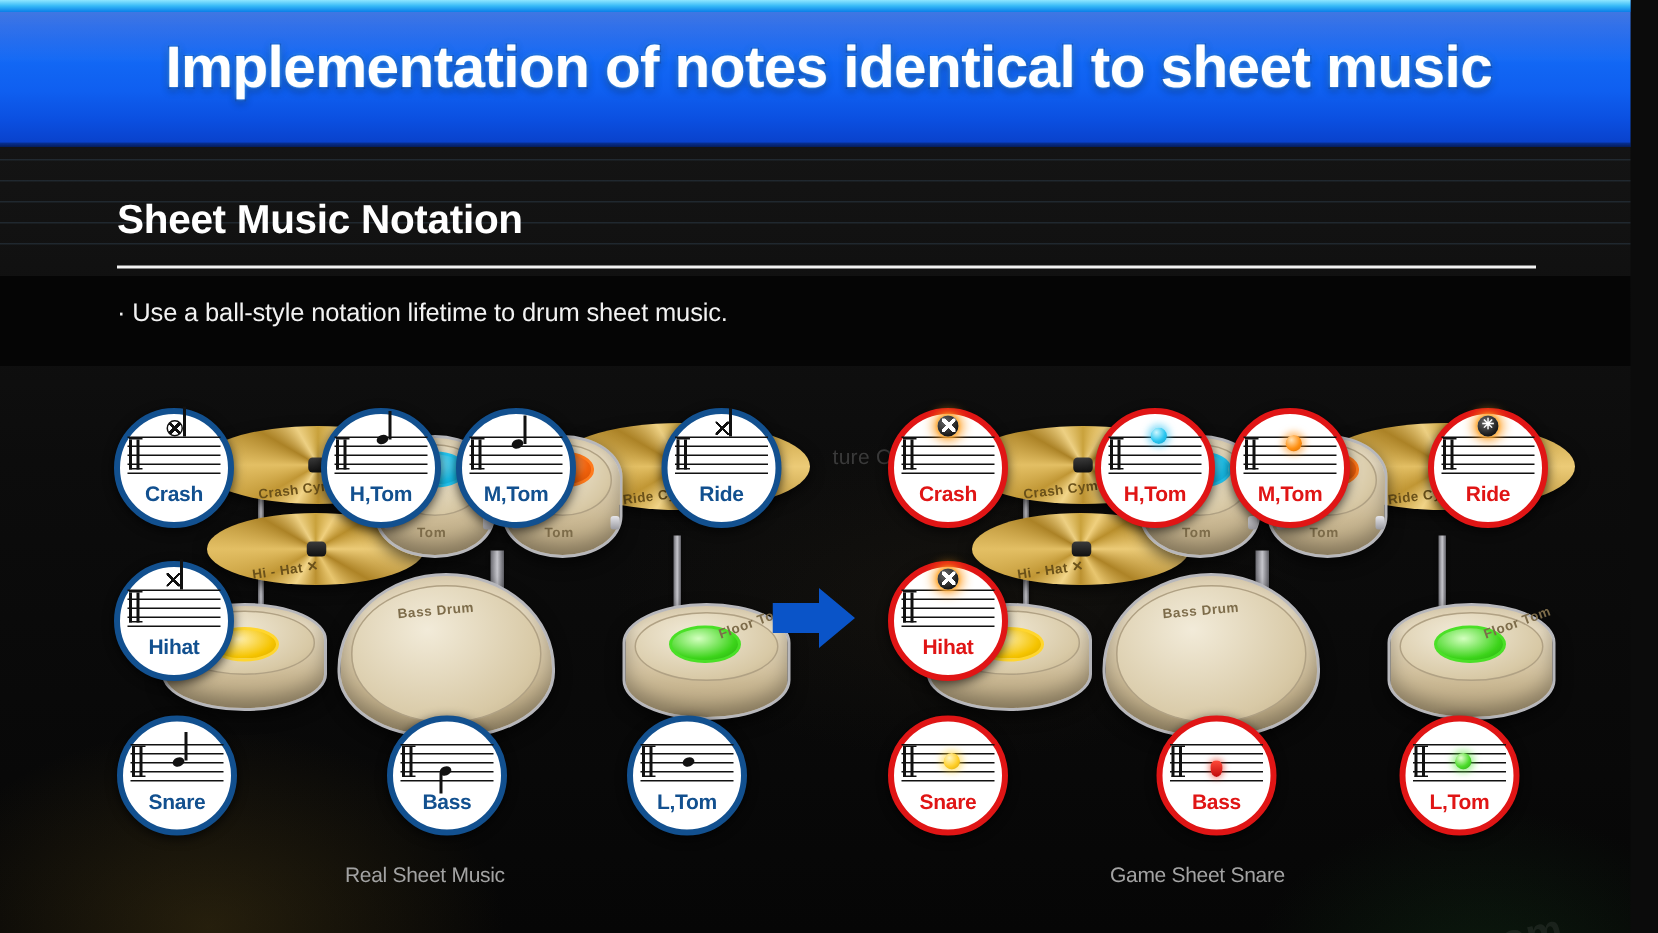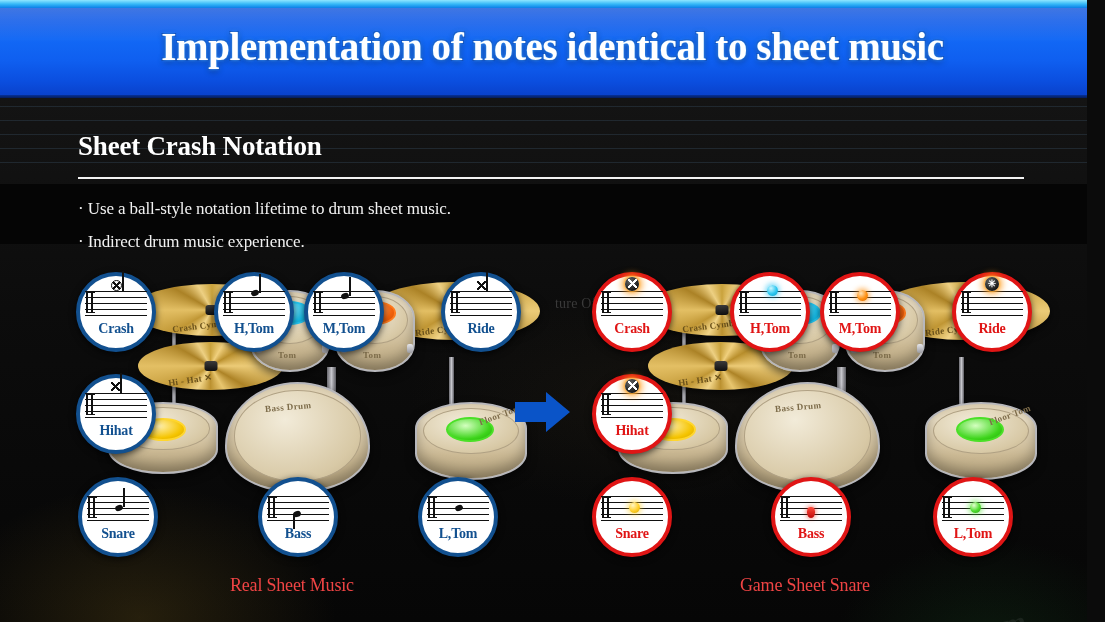--- a/index.html
+++ b/index.html
@@ -4,21 +4,21 @@
 <style>
   * { margin:0; padding:0; box-sizing:border-box; }
   html,body { width:1105px; height:622px; overflow:hidden; }
   body {
     background:#0b0b0b;
     font-family:"Liberation Sans", sans-serif;
     position:relative;
   }
 
   
-  #stage { position:absolute; inset:0; width:1087px; height:622px; overflow:hidden;font-family:Liberation Serif, serif; }
+  #stage { position:absolute; inset:0; width:1087px; height:622px; overflow:hidden; }
 
   
   #title-banner {
     position:absolute; left:0; top:0; width:1105px; height:98px;
     background:
       linear-gradient(to bottom,
         #0a5fe0 0%, #0a4fd8 6%,
         #0b56e6 18%, #1268f5 40%,
         #0f5ff0 62%, #0b4fe0 82%, #093fc8 100%);
     overflow:hidden;
@@ -244,21 +244,21 @@
     background:linear-gradient(to bottom,#ff4a3a,#c00a0a);
     border-radius:40% 40% 50% 50%;
     box-shadow:0 0 4px 1px rgba(230,40,20,.55);
   }
 
   
   #flow-arrow { position:absolute; left:515px; top:391px; width:56px; height:42px; }
 
   
   .panel-caption {
-    position:absolute; font-size:18px; color:#ef4444; letter-spacing:-0.2px;
+    position:absolute; font-size:14px; color:#a3a3a3; letter-spacing:-0.2px;
     white-space:nowrap;
   }
   #caption-real { left:230px; top:575px; }
   #caption-game { left:740px; top:575px; }
 </style>
 </head>
 <body>
 
 <div id="stage">
 
@@ -274,24 +274,23 @@
     <div class="bg-staffline" style="top:22px"></div>
     <div class="bg-staffline" style="top:36px"></div>
     <div class="bg-staffline" style="top:50px"></div>
     <div class="bg-staffline" style="top:64px"></div>
     <div class="bg-blackband" style="top:86px; height:60px"></div>
 
     <div id="bg-song">ture Of A lifetime - Coldplay</div>
     <div id="bg-watermark">Flash.com</div>
   </div>
 
-  <div id="section-title">Sheet Crash Notation</div>
+  <div id="section-title">Sheet Music Notation</div>
   <div id="section-rule"></div>
   <div class="bullet-line" id="bullet-0">· Use a ball-style notation lifetime to drum sheet music.</div>
-  <div class="bullet-line" id="bullet-1">· Indirect drum music experience.</div>
 
   <div class="kit" style="left:110px; top:262px;">
 
     <div class="stand" style="left:217px; top:105px; width:9px; height:110px;"></div>
     <div class="stand" style="left:339px; top:95px; width:5px; height:120px;"></div>
     <div class="stand" style="left:62px; top:60px; width:4px; height:100px;"></div>
 
     <div class="cymbal" style="left:22px; top:22px; width:160px; height:52px;">
       <div class="hub"></div>
     </div>

